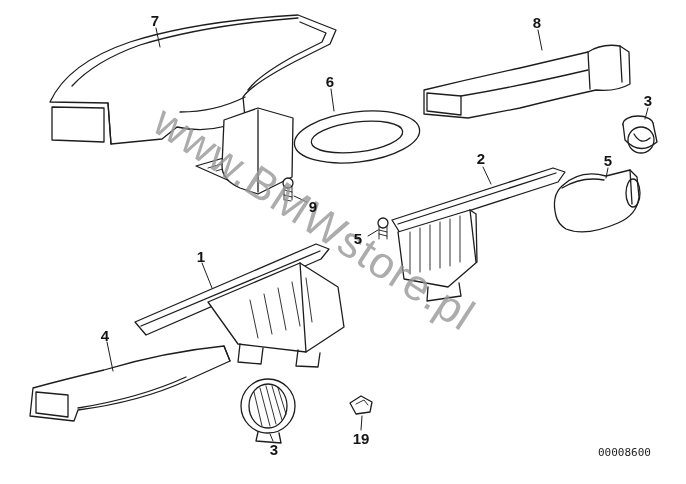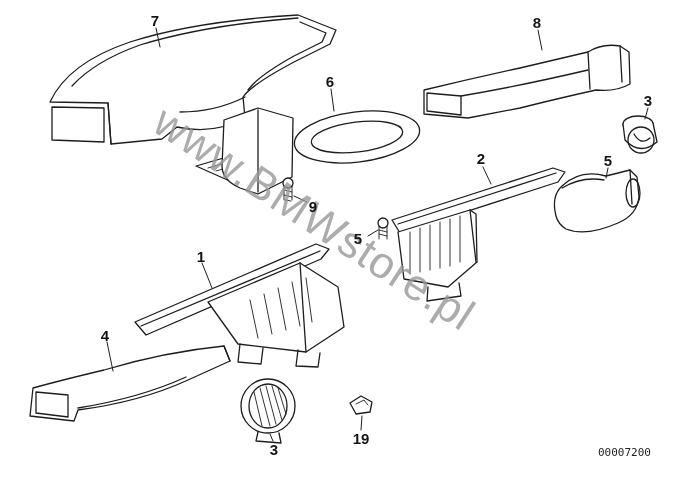--- a/index.html
+++ b/index.html
@@ -167,15 +167,15 @@
   <div class="part-label" style="left:648px; top:100px;">3</div>
   <div class="part-label" style="left:481px; top:158px;">2</div>
   <div class="part-label" style="left:608px; top:160px;">5</div>
   <div class="part-label" style="left:313px; top:206px;">9</div>
   <div class="part-label" style="left:358px; top:238px;">5</div>
   <div class="part-label" style="left:201px; top:256px;">1</div>
   <div class="part-label" style="left:105px; top:335px;">4</div>
   <div class="part-label" style="left:274px; top:449px;">3</div>
   <div class="part-label" style="left:361px; top:438px;">19</div>
 
-  <div class="doc-number">00007200</div>
+  <div class="doc-number">00008600</div>
 
 </div>
 
 </body></html>

